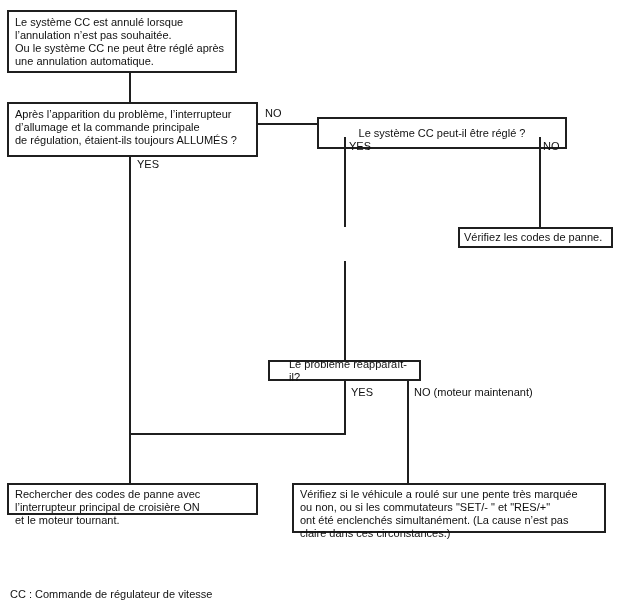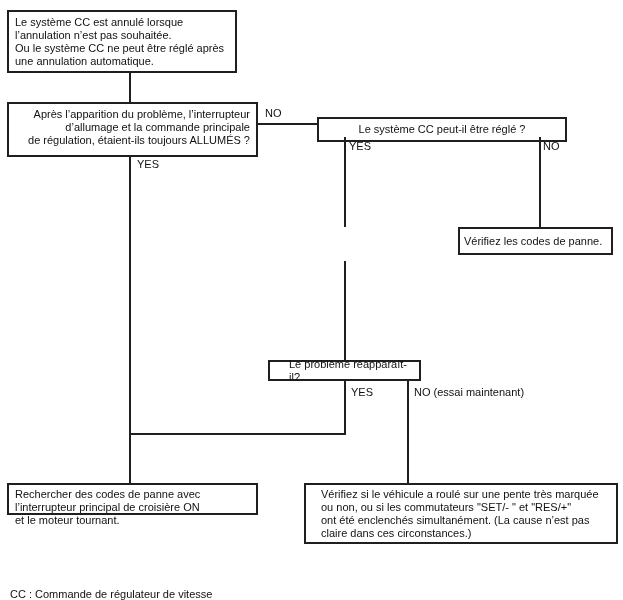--- a/index.html
+++ b/index.html
@@ -46,55 +46,55 @@
 </head>
 <body>
 
 <div class="stage">
 
   <div class="box pad-top" style="left:7px; top:10px; width:230px; height:63px;">Le système CC est annulé lorsque
 l’annulation n’est pas souhaitée.
 Ou le système CC ne peut être réglé après
 une annulation automatique.</div>
 
-  <div class="box pad-top" style="left:7px; top:102px; width:251px; height:55px;text-align:right;">Après l’apparition du problème, l’interrupteur
+  <div class="box pad-top" style="left:7px; top:102px; width:251px; height:55px;">Après l’apparition du problème, l’interrupteur
 d’allumage et la commande principale
 de régulation, étaient-ils toujours ALLUMÉS ?</div>
 
-  <div class="box vcenter hcenter" style="left:317px; top:117px; width:250px; height:25px;">Le système CC peut-il être réglé ?</div>
+  <div class="box vcenter hcenter" style="left:317px; top:117px; width:250px; height:32px;">Le système CC peut-il être réglé ?</div>
 
 
-  <div class="box vcenter" style="left:458px; top:227px; width:155px; height:28px; padding-left:4px;">Vérifiez les codes de panne.</div>
+  <div class="box vcenter" style="left:458px; top:227px; width:155px; height:21px; padding-left:4px;">Vérifiez les codes de panne.</div>
 
   <div class="box vcenter" style="left:268px; top:360px; width:153px; height:21px; padding-left:19px;">Le problème réapparaît-il?</div>
 
   <div class="box" style="left:7px; top:483px; width:251px; height:32px;">Rechercher des codes de panne avec
 l’interrupteur principal de croisière ON
 et le moteur tournant.</div>
 
-  <div class="box" style="left:304px; top:483px; width:314px; height:61px; padding-left:15px;">Vérifiez si le véhicule a roulé sur une pente très marquée
+  <div class="box" style="left:292px; top:483px; width:314px; height:50px; padding-left:6px;">Vérifiez si le véhicule a roulé sur une pente très marquée
 ou non, ou si les commutateurs "SET/- " et "RES/+"
 ont été enclenchés simultanément. (La cause n’est pas
 claire dans ces circonstances.)</div>
 
   <div class="vline" style="left:129.25px; top:73px;  height:30px;"></div>
   <div class="hline" style="left:258px;   top:123px; width:59px;"></div>
   <div class="vline" style="left:344.25px;top:137px; height:90px;"></div>
   <div class="vline" style="left:539.25px;top:137px; height:90px;"></div>
   <div class="vline" style="left:344.25px;top:261px; height:99px;"></div>
   <div class="vline" style="left:344.25px;top:381px; height:53px;"></div>
   <div class="hline" style="left:129.25px;top:433px; width:216.5px;"></div>
   <div class="vline" style="left:129.25px;top:157px; height:326px;"></div>
   <div class="vline" style="left:407.25px;top:381px; height:102px;"></div>
 
   <div class="edge-label" style="left:265px; top:107px;">NO</div>
   <div class="edge-label" style="left:137px; top:158px;">YES</div>
   <div class="edge-label" style="left:349px; top:140px;">YES</div>
   <div class="edge-label" style="left:543px; top:140px;">NO</div>
   <div class="edge-label" style="left:351px; top:386px;">YES</div>
-  <div class="edge-label" style="left:414px; top:386px;">NO (essai maintenant)</div>
+  <div class="edge-label" style="left:414px; top:386px;">NO (moteur maintenant)</div>
 
   <div class="legend">
     <div>CC : Commande de régulateur de vitesse</div>
     <div>ECM : Module lorsque moteur</div>
   </div>
 
 </div>
 
 </body></html>

